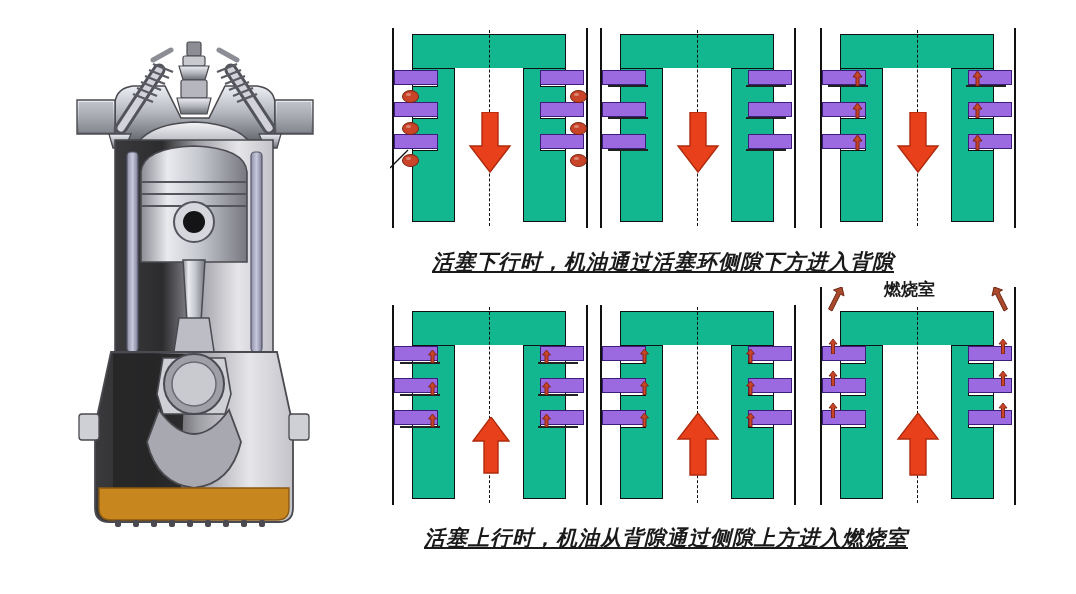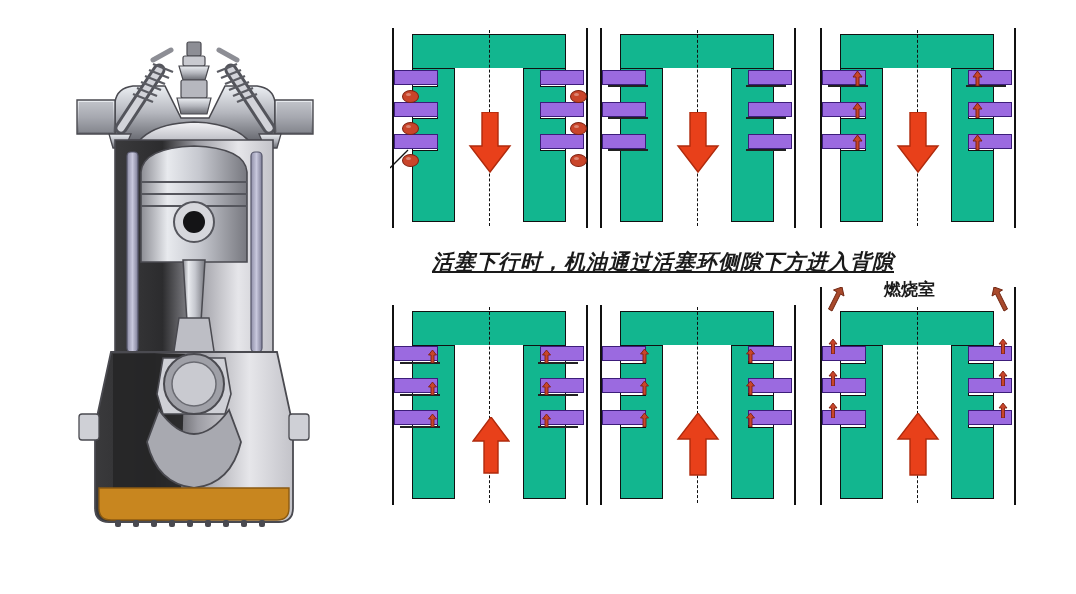--- a/index.html
+++ b/index.html
@@ -539,14 +539,15 @@
     <div class="chamber-label" style="left:66px;top:-27px;font-size:17px;">燃烧室</div>
 
     <div class="centerline" style="left:99px;top:2px;height:196px;"></div>
     <div class="bigarrow" style="left:78px;top:108px;">
       <svg width="44" height="64" viewBox="0 0 44 64">
         <path d="M22 0 L42 26 L30 26 L30 62 L14 62 L14 26 L2 26 Z" fill="#e8401a" stroke="#b02a0c" stroke-width="1.4"></path>
       </svg>
     </div>
   </div>
 
+  <div class="caption" style="left:424px;top:524px;font-size:21px;">活塞上行时，机油从背隙通过侧隙上方进入燃烧室</div>
 
 </div>
 
 </body></html>

